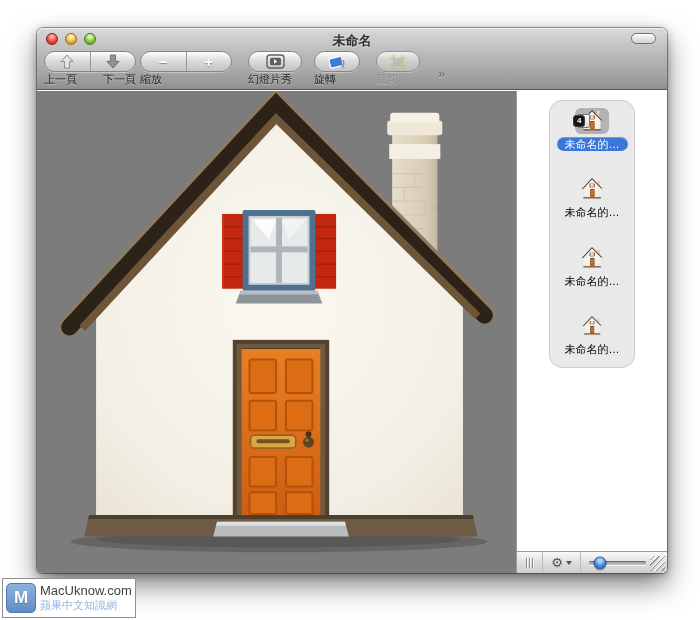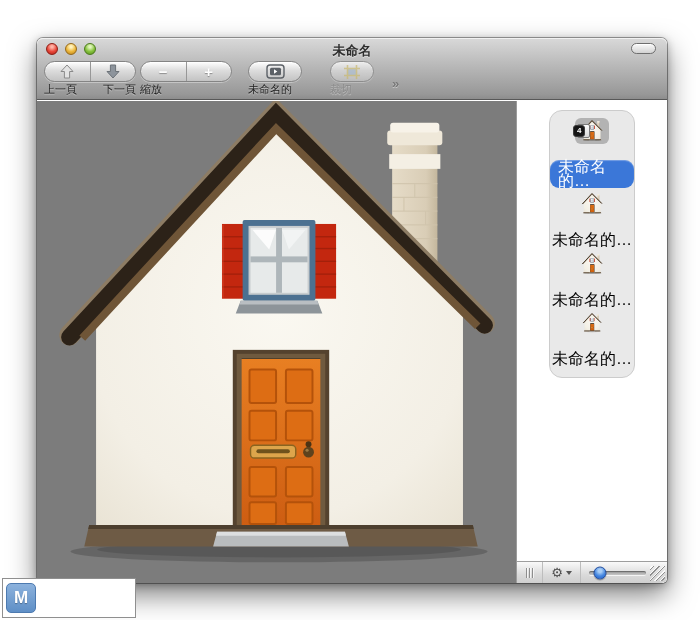--- a/index.html
+++ b/index.html
@@ -1,20 +1,20 @@
 <!DOCTYPE html>
 <html><head>
 <meta charset="utf-8">
 <style>
   * { margin:0; padding:0; box-sizing:border-box; }
   html,body { width:700px; height:620px; background:#ffffff; overflow:hidden;
     font-family:"Liberation Sans","DejaVu Sans",sans-serif; }
 
   
-  .mac-window { position:absolute; left:37px; top:38px; width:630px; height:545px;
+  .mac-window { position:absolute; left:37px; top:28px; width:630px; height:545px;
     border-radius:6px 6px 5px 5px;
     box-shadow:0 0 0 1px rgba(0,0,0,.35), 0 12px 28px rgba(0,0,0,.5), 0 2px 8px rgba(0,0,0,.3);
     background:#fff; }
 
   
   .chrome { position:absolute; left:0; top:0; right:0; height:62px;
     border-radius:6px 6px 0 0;
     background:linear-gradient(#d9d9d9, #bcbcbc 40%, #989898 92%, #8d8d8d);
     box-shadow:inset 0 1px 0 rgba(255,255,255,.65);
     border-bottom:1px solid #585858; }
@@ -64,21 +64,21 @@
   .thumb-box { position:absolute; left:32px; top:9px; width:86px; height:268px;
     background:#e9e9e9; border:1px solid #cccccc; border-radius:13px;
     display:flex; flex-direction:column; justify-content:space-between; padding:7px 0 11px; }
   .thumb { display:flex; flex-direction:column; align-items:center; cursor:default; }
   .icon-wrap { position:relative; height:26px; display:flex; align-items:center; justify-content:center; padding:0 4px; }
   .icon-wrap.sel { background:#b3b3b3; border-radius:6px; min-width:34px; }
   .page-behind { position:absolute; left:2px; top:6px; width:13px; height:14px;
     background:linear-gradient(#fdfdfd,#d8d8d8); border:1px solid #7a7a7a; border-radius:2px; }
   .badge { position:absolute; left:-2px; top:7px; background:#151515; border:1px solid #3c3c3c; color:#fff;
     font-size:8px; font-weight:bold; line-height:10px; padding:0 3px; border-radius:3px; z-index:3; }
-  .thumb-label { margin-top:16px; font-size:16px; color:#000; line-height:14px; }
+  .thumb-label { margin-top:3px; font-size:11px; color:#000; line-height:14px; }
   .thumb-label.sel { background:#3b77d8; color:#fff; border-radius:9px; padding:0 8px;
     box-shadow:inset 0 1px 1px rgba(255,255,255,.3); }
 
   
   .side-footer { position:absolute; left:0; right:0; bottom:0; height:22px;
     background:linear-gradient(#fafafa,#dadada 60%,#cfcfcf); border-top:1px solid #9e9e9e;
     display:flex; align-items:center; border-radius:0 0 5px 0; }
   .drag-handle { width:26px; height:100%; display:flex; align-items:center; justify-content:center; gap:2px;
     border-right:1px solid #bdbdbd; }
   .drag-handle i { width:1px; height:10px; background:#8e8e8e; box-shadow:1px 0 0 rgba(255,255,255,.7); }
@@ -172,29 +172,45 @@
         <div class="capsule toolbar-btn" style="width:54px;">
           <div class="seg" style="flex:1">
             <svg width="19" height="15" viewBox="0 0 19 15">
               <rect x="1" y="1" width="17" height="13" rx="3" fill="none" stroke="#5c6167" stroke-width="1.4"></rect>
               <rect x="4" y="3.8" width="11" height="7.4" rx="1.5" fill="#5c6167"></rect>
               <path d="M8 5.3 L11.3 7.5 L8 9.7 Z" fill="#ffffff"></path>
             </svg>
           </div>
         </div>
         <div class="tb-labels">
-          <span class="tb-label">未命名的</span>
+          <span class="tb-label">幻燈片秀</span>
         </div>
       </div>
 
       <div class="gap6"></div>
 
 
       <div class="gap6"></div>
 
+      <div class="tb-group">
+        <div class="capsule toolbar-btn" style="width:46px;">
+          <div class="seg" style="flex:1">
+            <svg width="20" height="16" viewBox="0 0 20 16">
+              <g transform="rotate(-14 9 8)">
+                <rect x="2.5" y="3.5" width="13" height="9.5" rx="1.2" fill="#3f7cd9" stroke="#ffffff" stroke-width="1.3"></rect>
+              </g>
+              <path d="M15.5 6 a4.5 4.5 0 0 1 0 6.4" fill="none" stroke="#8e959c" stroke-width="1.6"></path>
+              <path d="M14 13.5 L17.5 13.2 L15.2 10.6 Z" fill="#8e959c"></path>
+            </svg>
+          </div>
+        </div>
+        <div class="tb-labels">
+          <span class="tb-label">旋轉</span>
+        </div>
+      </div>
 
       <div class="gap16"></div>
 
       <div class="tb-group">
         <div class="capsule toolbar-btn" style="width:44px; opacity:.75;">
           <div class="seg" style="flex:1">
             <svg width="18" height="16" viewBox="0 0 18 16">
               <g opacity="0.8">
                 <rect x="4.5" y="4.5" width="9" height="7" fill="#a9bdd2" stroke="#8ba0b5" stroke-width="1"></rect>
                 <path d="M1 4.5 H17 M1 11.5 H17" stroke="#d3c06a" stroke-width="1.6"></path>
@@ -375,13 +391,17 @@
           <div class="slider-knob" style="left:11px"></div>
         </div>
         <div class="resize-grip"></div>
       </div>
     </div>
   </div>
 </div>
 
 <div class="watermark">
   <div class="wm-logo">M</div>
+  <div class="wm-text">
+    <span class="wm-site">MacUknow.com</span>
+    <span class="wm-tag">蘋果中文知識網</span>
+  </div>
 </div>
 
 </body></html>

